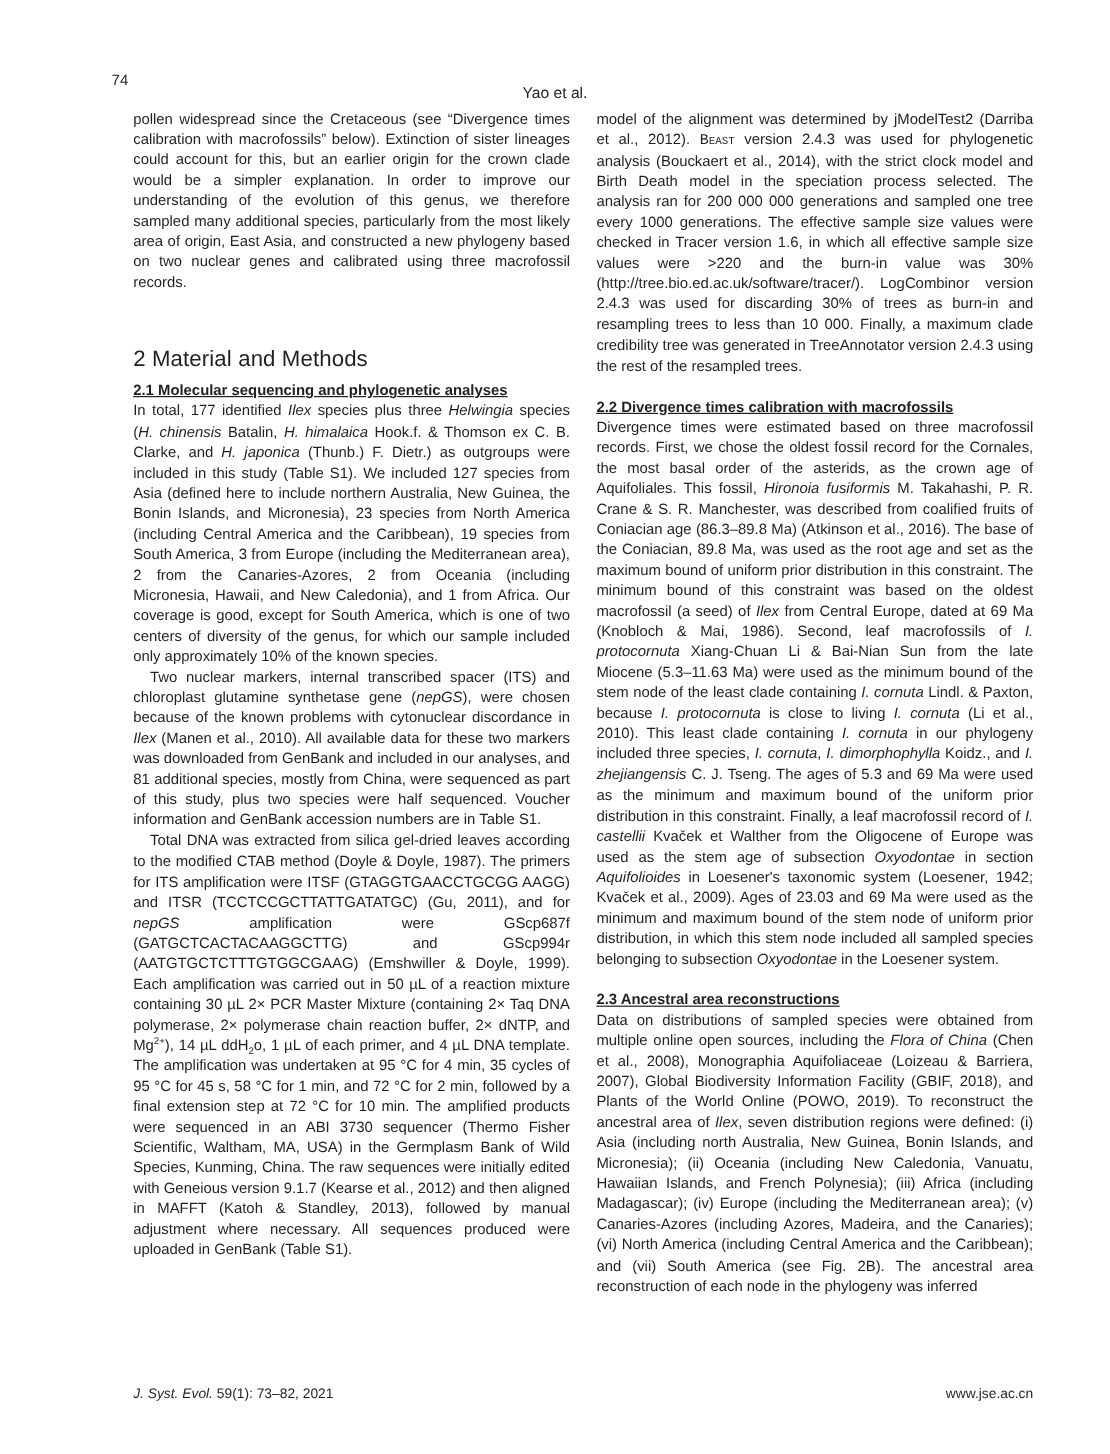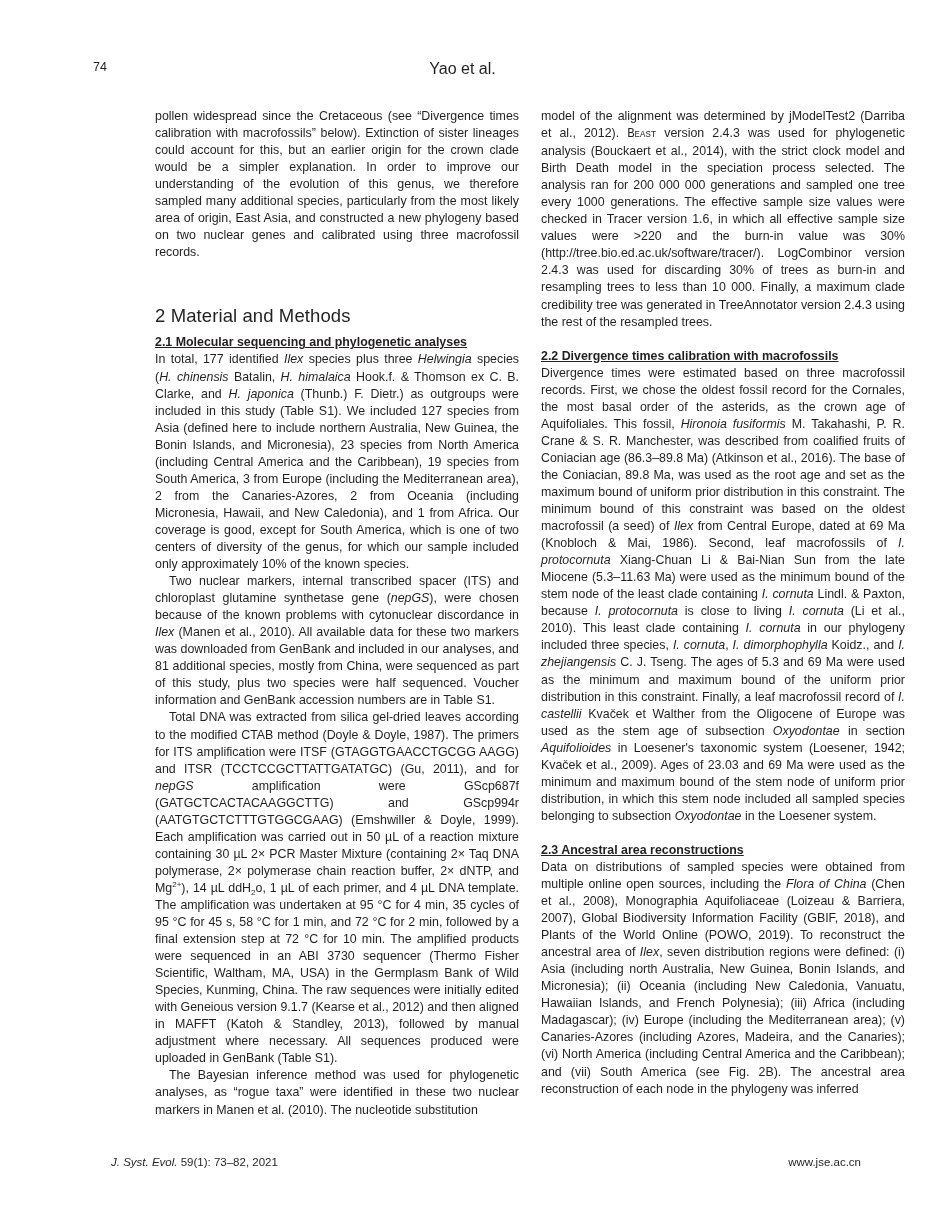--- a/index.html
+++ b/index.html
@@ -1,21 +1,21 @@
 <!DOCTYPE html>
 <html><head>
 <meta charset="utf-8">
 <style>
   html, body { margin: 0; padding: 0; background: #ffffff; }
   body { width: 925px; height: 1212px; position: relative; overflow: hidden;
          font-family: "Liberation Sans", "DejaVu Sans", sans-serif; color: #231f20; }
   .header-page { position: absolute; left: 93px; top: 60px; font-size: 12.5px; }
-  .header-author { position: absolute; left: 0; width: 925px; top: 60px; text-align: center; font-size: 16px; }
-  .col { position: absolute; top: 108px; width: 364px; font-size: 12.4px; line-height: 17.05px;
-         text-align: justify; hyphens: manual; margin-left: 44px; }
+  .header-author { position: absolute; left: 0; width: 925px; top: 70px; text-align: center; font-size: 13px; }
+  .col { position: absolute; top: 91px; width: 364px; font-size: 12.4px; line-height: 17.05px;
+         text-align: justify; hyphens: manual; }
   .col-left { left: 111px; }
   .col-right { left: 497px; }
   .col p { margin: 0; }
   .col p.indent { text-indent: 14px; }
   .sec-title { font-weight: normal; font-size: 18.5px; line-height: 22px; margin: 44px 0 7px 0; letter-spacing: 0.1px; }
   .sub-title { font-weight: bold; font-size: 12.4px; line-height: 17.05px; margin: 0; text-decoration: underline; }
   .gap { height: 17px; }
   .sc { font-variant: small-caps; font-family: Liberation Mono, monospace; }
   sup, sub { font-size: 8px; line-height: 0; }
   .footer-left { position: absolute; left: 111px; top: 1156px; font-size: 11.5px; }
@@ -34,21 +34,20 @@
 
   <h2 class="sec-title">2 Material and Methods</h2>
   <h3 class="sub-title">2.1 Molecular sequencing and phylogenetic analyses</h3>
 
   <p><span>In total, 177 identified </span><i>Ilex</i><span> species plus three </span><i>Helwingia</i><span> species (</span><i>H. chinensis</i><span> Batalin, </span><i>H. himalaica</i><span> Hook.f. &amp; Thomson ex C. B. Clarke, and </span><i>H. japonica</i><span> (Thunb.) F. Dietr.) as outgroups were included in this study (Table S1). We included 127 species from Asia (defined here to include northern Australia, New Guinea, the Bonin Islands, and Micronesia), 23 species from North America (including Central America and the Caribbean), 19 species from South America, 3 from Europe (including the Mediterranean area), 2 from the Canaries-Azores, 2 from Oceania (including Micronesia, Hawaii, and New Caledonia), and 1 from Africa. Our coverage is good, except for South America, which is one of two centers of diversity of the genus, for which our sample included only approximately 10% of the known species.</span></p>
 
   <p class="indent"><span>Two nuclear markers, internal transcribed spacer (ITS) and chloroplast glutamine synthetase gene (</span><i>nepGS</i><span>), were chosen because of the known problems with cytonuclear discord­ance in </span><i>Ilex</i><span> (Manen et al., 2010). All available data for these two markers was downloaded from GenBank and included in our analyses, and 81 additional species, mostly from China, were sequenced as part of this study, plus two species were half sequenced. Voucher information and GenBank accession numbers are in Table S1.</span></p>
 
   <p class="indent"><span>Total DNA was extracted from silica gel-dried leaves according to the modified CTAB method (Doyle &amp; Doyle, 1987). The primers for ITS amplification were ITSF (GTAGGTGAACCTGCGG AAGG) and ITSR (TCCTCCGCTTATTGATATGC) (Gu, 2011), and for </span><i>nepGS</i><span> amplification were GScp687f (GATGCTCACTACAAGGCTTG) and GScp994r (AATGTGCTCTTTGTGGCGAAG) (Emshwiller &amp; Doyle, 1999). Each amplification was carried out in 50 µL of a reaction mixture containing 30 µL 2× PCR Master Mixture (containing 2× Taq DNA polymerase, 2× polymerase chain reaction buffer, 2× dNTP, and Mg</span><sup>2+</sup><span>), 14 µL ddH</span><sub>2</sub><span>o, 1 µL of each primer, and 4 µL DNA template. The amplification was under­taken at 95 °C for 4 min, 35 cycles of 95 °C for 45 s, 58 °C for 1 min, and 72 °C for 2 min, followed by a final extension step at 72 °C for 10 min. The amplified products were sequenced in an ABI 3730 sequencer (Thermo Fisher Scientific, Waltham, MA, USA) in the Germplasm Bank of Wild Species, Kunming, China. The raw sequences were initially edited with Geneious version 9.1.7 (Kearse et al., 2012) and then aligned in MAFFT (Katoh &amp; Standley, 2013), followed by manual adjustment where necessary. All sequences produced were uploaded in GenBank (Table S1).</span></p>
 
-  <p class="indent">The Bayesian inference method was used for phylogenetic analyses, as “rogue taxa” were identified in these two nuclear markers in Manen et al. (2010). The nucleotide substitution</p>
 </div>
 
 <div class="col col-right">
   <p><span>model of the alignment was determined by jModelTest2 (Darriba et al., 2012). </span><span class="sc">Beast</span><span> version 2.4.3 was used for phylogenetic analysis (Bouckaert et al., 2014), with the strict clock model and Birth Death model in the speciation process selected. The analysis ran for 200 000 000 generations and sampled one tree every 1000 generations. The effective sample size values were checked in Tracer version 1.6, in which all effective sample size values were &gt;220 and the burn-in value was 30% (http://tree.bio.ed.ac.uk/software/tracer/). LogCom­binor version 2.4.3 was used for discarding 30% of trees as burn-in and resampling trees to less than 10 000. Finally, a maximum clade credibility tree was generated in TreeAnnotator version 2.4.3 using the rest of the resampled trees.</span></p>
 
   <div class="gap"></div>
   <h3 class="sub-title">2.2 Divergence times calibration with macrofossils</h3>
   <p><span>Divergence times were estimated based on three macrofossil records. First, we chose the oldest fossil record for the Cornales, the most basal order of the asterids, as the crown age of Aquifoliales. This fossil, </span><i>Hironoia fusiformis</i><span> M. Takahashi, P. R. Crane &amp; S. R. Manchester, was described from coalified fruits of Coniacian age (86.3–89.8 Ma) (Atkinson et al., 2016). The base of the Coniacian, 89.8 Ma, was used as the root age and set as the maximum bound of uniform prior distribution in this constraint. The minimum bound of this constraint was based on the oldest macrofossil (a seed) of </span><i>Ilex</i><span> from Central Europe, dated at 69 Ma (Knobloch &amp; Mai, 1986). Second, leaf macrofossils of </span><i>I. protocornuta</i><span> Xiang-Chuan Li &amp; Bai-Nian Sun from the late Miocene (5.3–11.63 Ma) were used as the minimum bound of the stem node of the least clade containing </span><i>I. cornuta</i><span> Lindl. &amp; Paxton, because </span><i>I. protocornuta</i><span> is close to living </span><i>I. cornuta</i><span> (Li et al., 2010). This least clade containing </span><i>I. cornuta</i><span> in our phylogeny included three species, </span><i>I. cornuta</i><span>, </span><i>I. dimorpho­phylla</i><span> Koidz., and </span><i>I. zhejiangensis</i><span> C. J. Tseng. The ages of 5.3 and 69 Ma were used as the minimum and maximum bound of the uniform prior distribution in this constraint. Finally, a leaf macrofossil record of </span><i>I. castellii</i><span> Kvaček et Walther from the Oligocene of Europe was used as the stem age of subsection </span><i>Oxyodontae</i><span> in section </span><i>Aquifolioides</i><span> in Loesener's taxonomic system (Loesener, 1942; Kvaček et al., 2009). Ages of 23.03 and 69 Ma were used as the minimum and maximum bound of the stem node of uniform prior distribution, in which this stem node included all sampled species belonging to subsection </span><i>Oxyodontae</i><span> in the Loesener system.</span></p>
 
   <div class="gap"></div>

